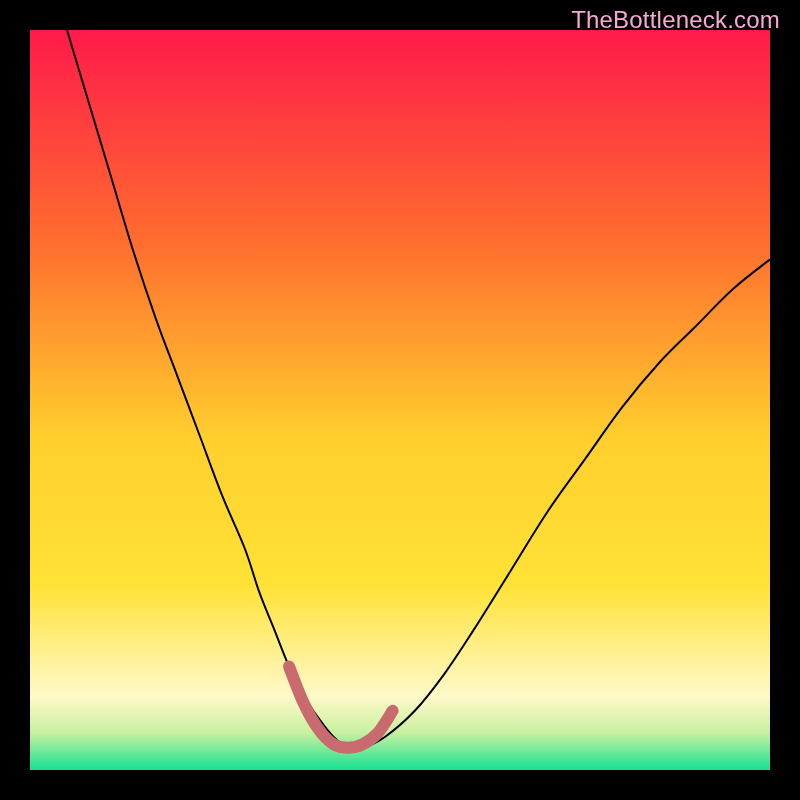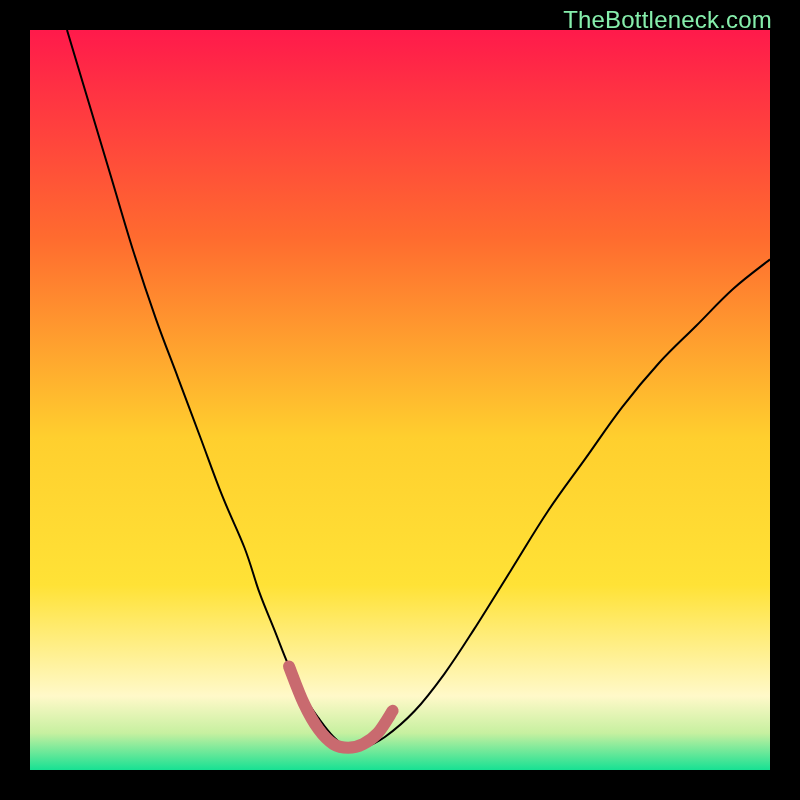--- a/index.html
+++ b/index.html
@@ -13,22 +13,22 @@
   }
   .stage {
     position: relative;
     width: 800px;
     height: 800px;
     background: #000;
   }
   .watermark {
     position: absolute;
     top: 6px;
-    right: 28px;
-    color: #86efac;
+    right: 20px;
+    color: #f9a8d4;
     font-size: 24px;
     font-weight: 400;
     letter-spacing: 0.2px;
     z-index: 3;
     user-select: none;
     pointer-events: none;
   }
   .plot {
     position: absolute;
     left: 30px;

